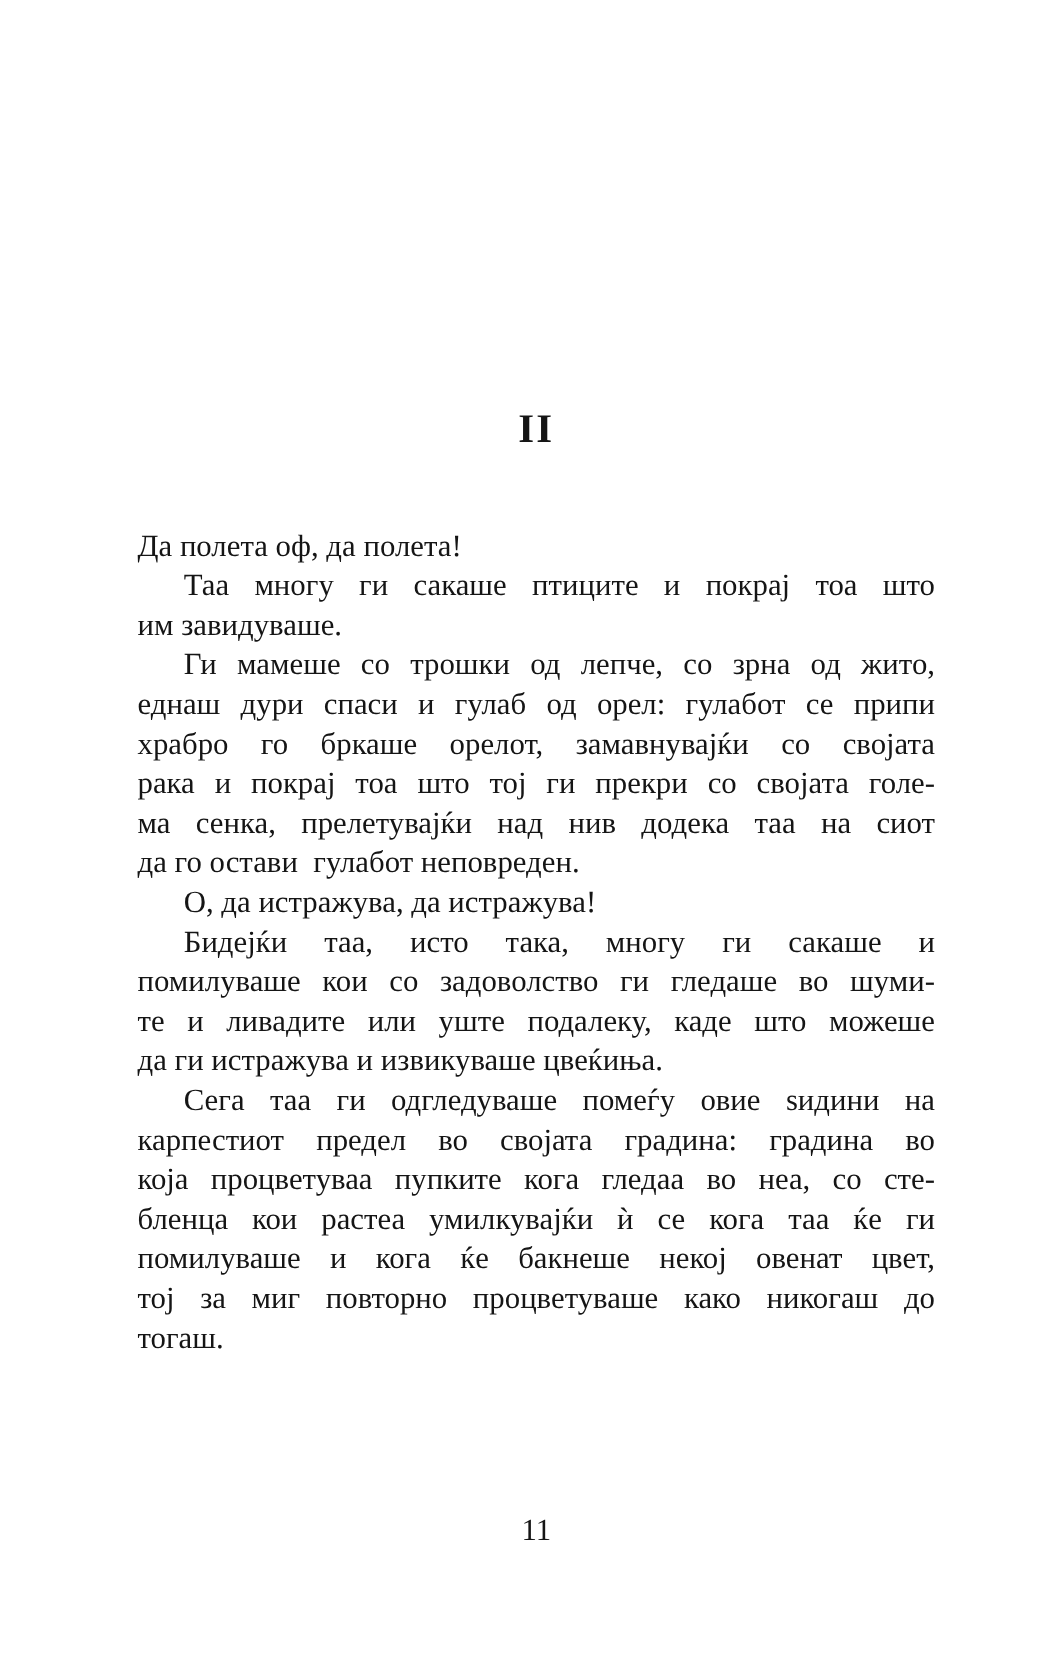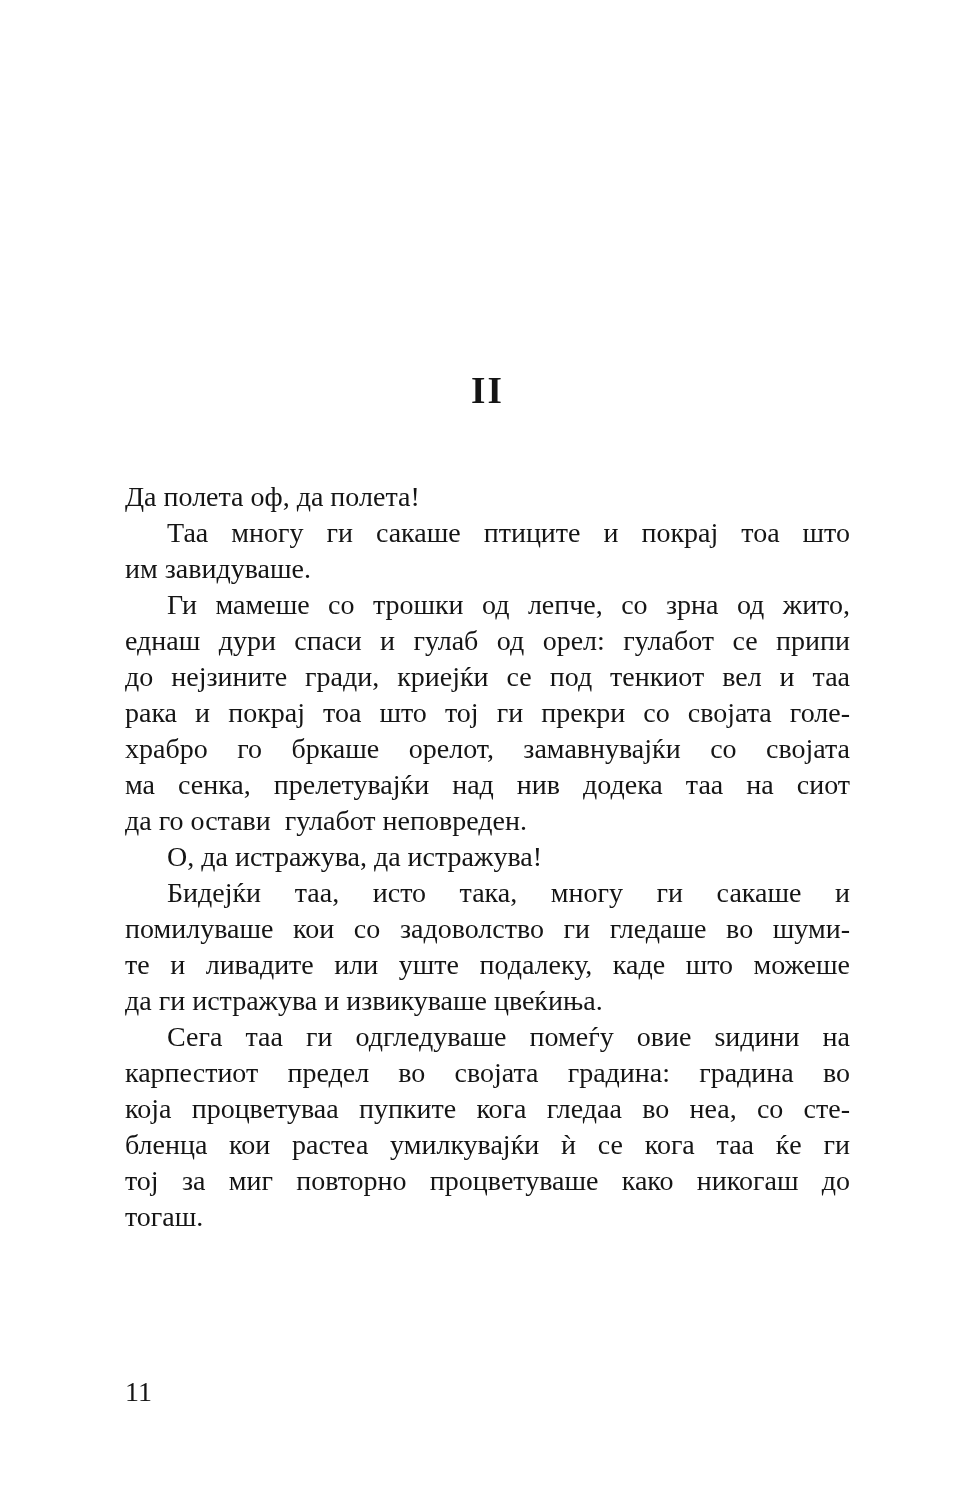--- a/index.html
+++ b/index.html
@@ -49,20 +49,21 @@
     text-align-last: left;
   }
   .line.indent {
     text-indent: 42px;
   }
   .page-number {
     position: absolute;
     top: 1374px;
     left: 125px;
     width: 725px;
+    text-align: center;
     font-size: 28px;
     line-height: 36px;
   }
 </style>
 </head>
 <body>
 
 <div class="page">
   <h2 class="chapter-heading">II</h2>
 
@@ -70,39 +71,39 @@
       <div class="paragraph">
         <div class="line last">Да полета оф, да полета!</div>
       </div>
       <div class="paragraph">
         <div class="line indent">Таа многу ги сакаше птиците и покрај тоа што</div>
         <div class="line last">им завидуваше.</div>
       </div>
       <div class="paragraph">
         <div class="line indent">Ги мамеше со трошки од лепче, со зрна од жито,</div>
         <div class="line">еднаш дури спаси и гулаб од орел: гулабот се припи</div>
-        <div class="line">до нејзините гради, криејќи се под тенкиот вел и таа</div>
+        <div class="line">храбро го бркаше орелот, замавнувајќи со својата</div>
         <div class="line">рака и покрај тоа што тој ги прекри со својата голе-</div>
-        <div class="line">храбро го бркаше орелот, замавнувајќи со својата</div>
         <div class="line">ма сенка, прелетувајќи над нив додека таа на сиот</div>
         <div class="line last">да го остави&nbsp; гулабот неповреден.</div>
       </div>
       <div class="paragraph">
         <div class="line last indent">О, да истражува, да истражува!</div>
       </div>
       <div class="paragraph">
         <div class="line indent">Бидејќи таа, исто така, многу ги сакаше и</div>
         <div class="line">помилуваше кои со задоволство ги гледаше во шуми-</div>
         <div class="line">те и ливадите или уште подалеку, каде што можеше</div>
         <div class="line last">да ги истражува и извикуваше цвеќиња.</div>
       </div>
       <div class="paragraph">
         <div class="line indent">Сега таа ги одгледуваше помеѓу овие ѕидини на</div>
         <div class="line">карпестиот предел во својата градина: градина во</div>
         <div class="line">која процветуваа пупките кога гледаа во неа, со сте-</div>
         <div class="line">бленца кои растеа умилкувајќи ѝ се кога таа ќе ги</div>
+        <div class="line">помилуваше и кога ќе бакнеше некој овенат цвет,</div>
         <div class="line">тој за миг повторно процветуваше како никогаш до</div>
         <div class="line last">тогаш.</div>
       </div>
     </div>
 
   <div class="page-number">11</div>
 </div>
 
 </body></html>

